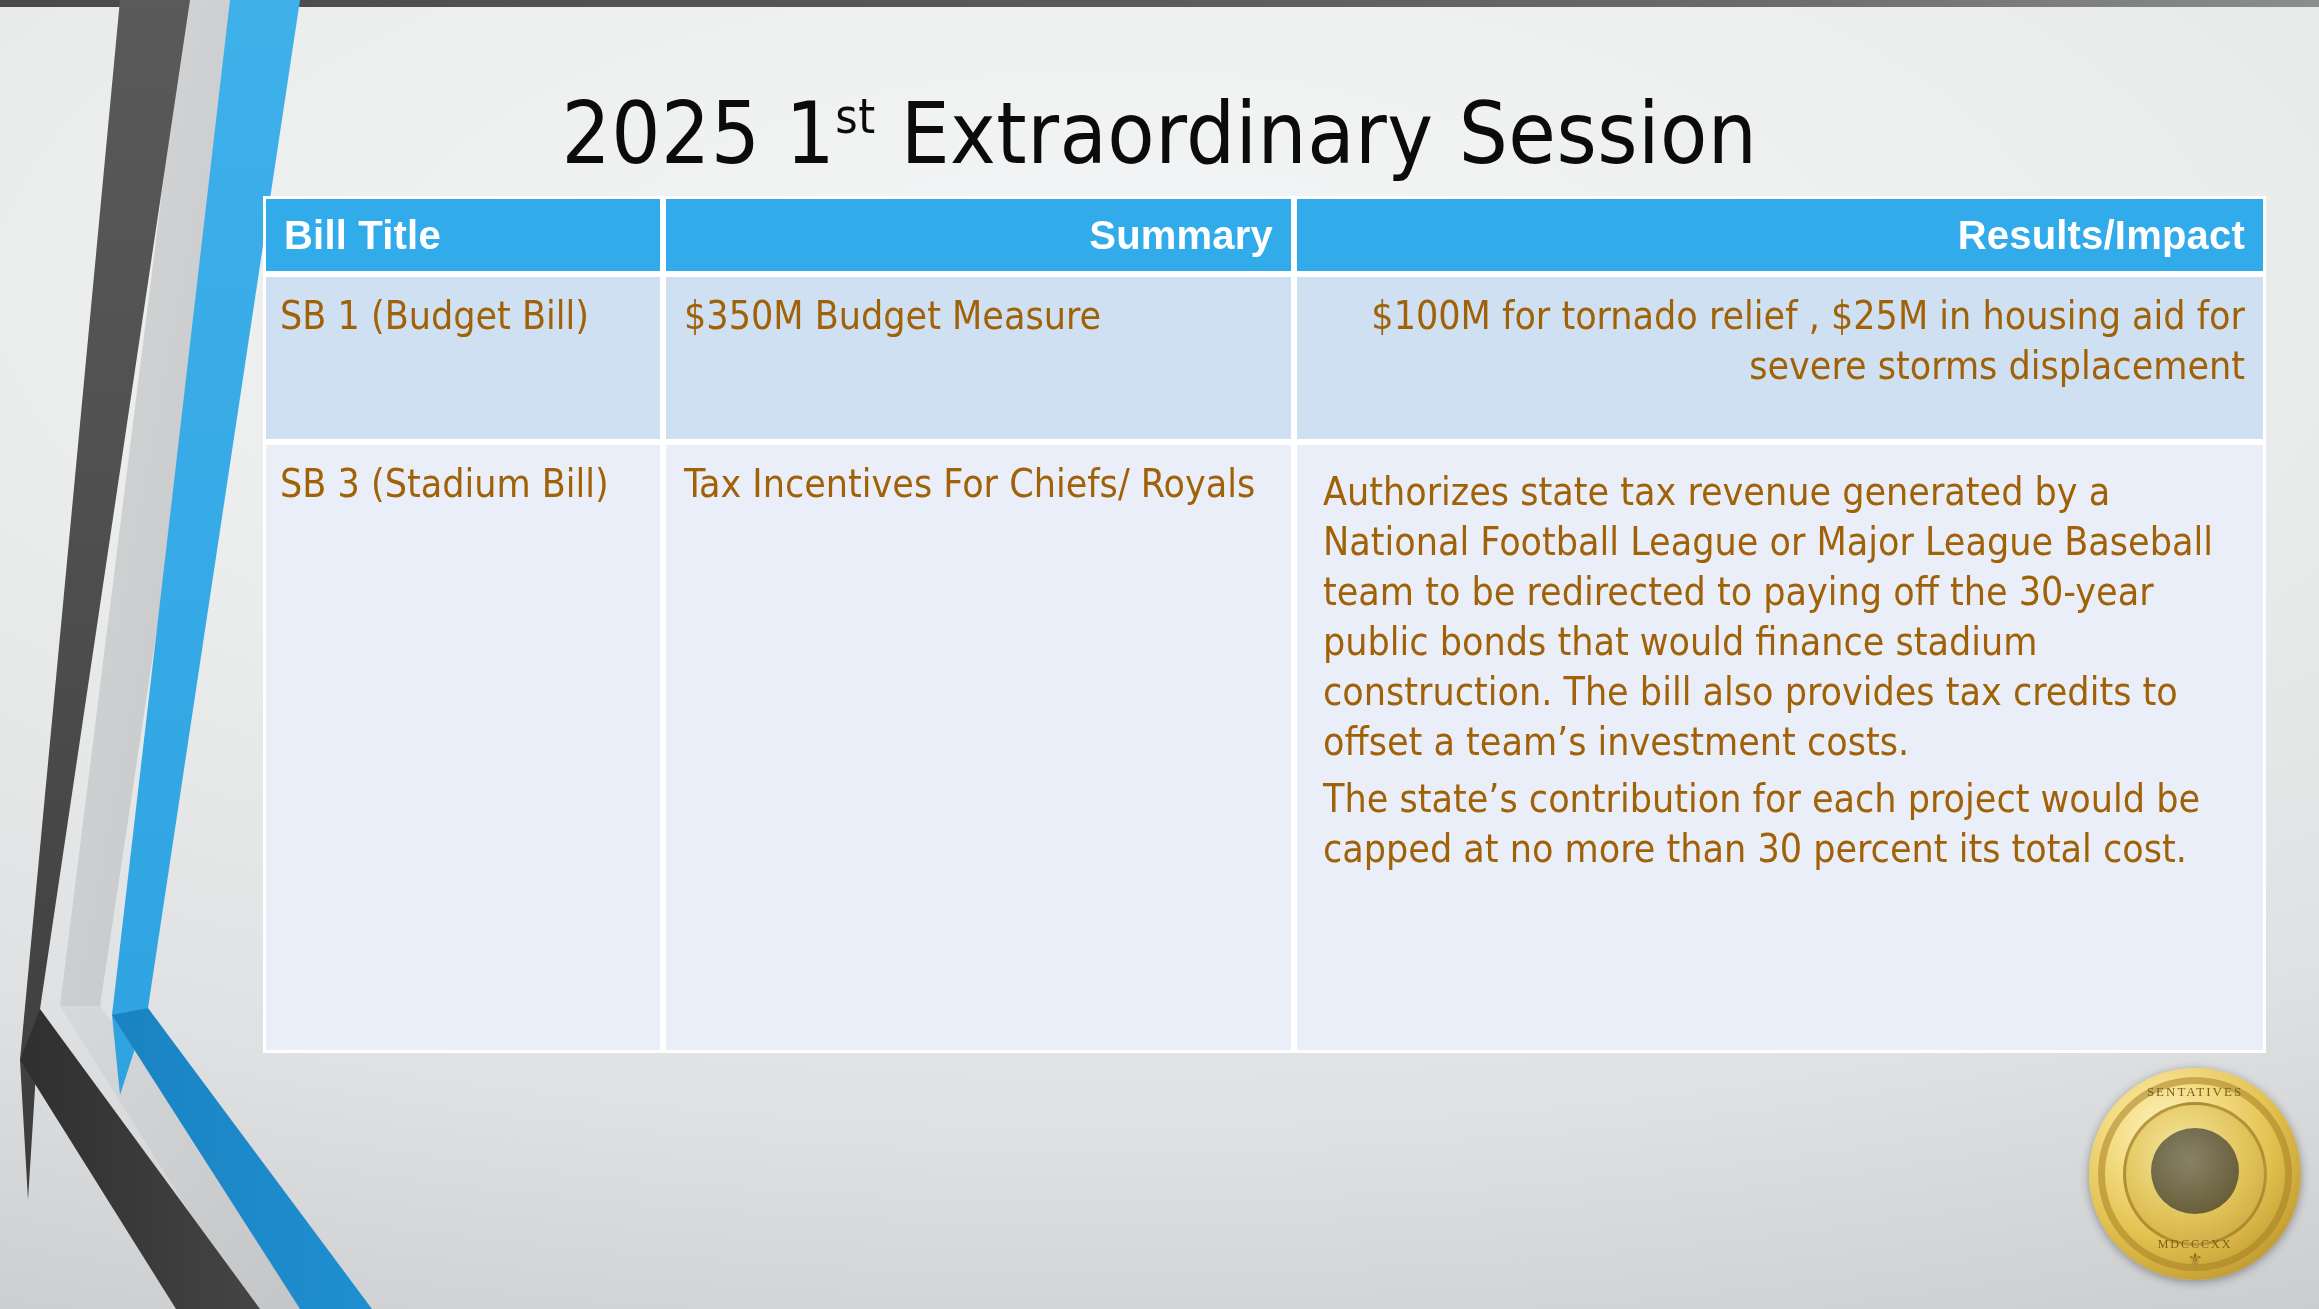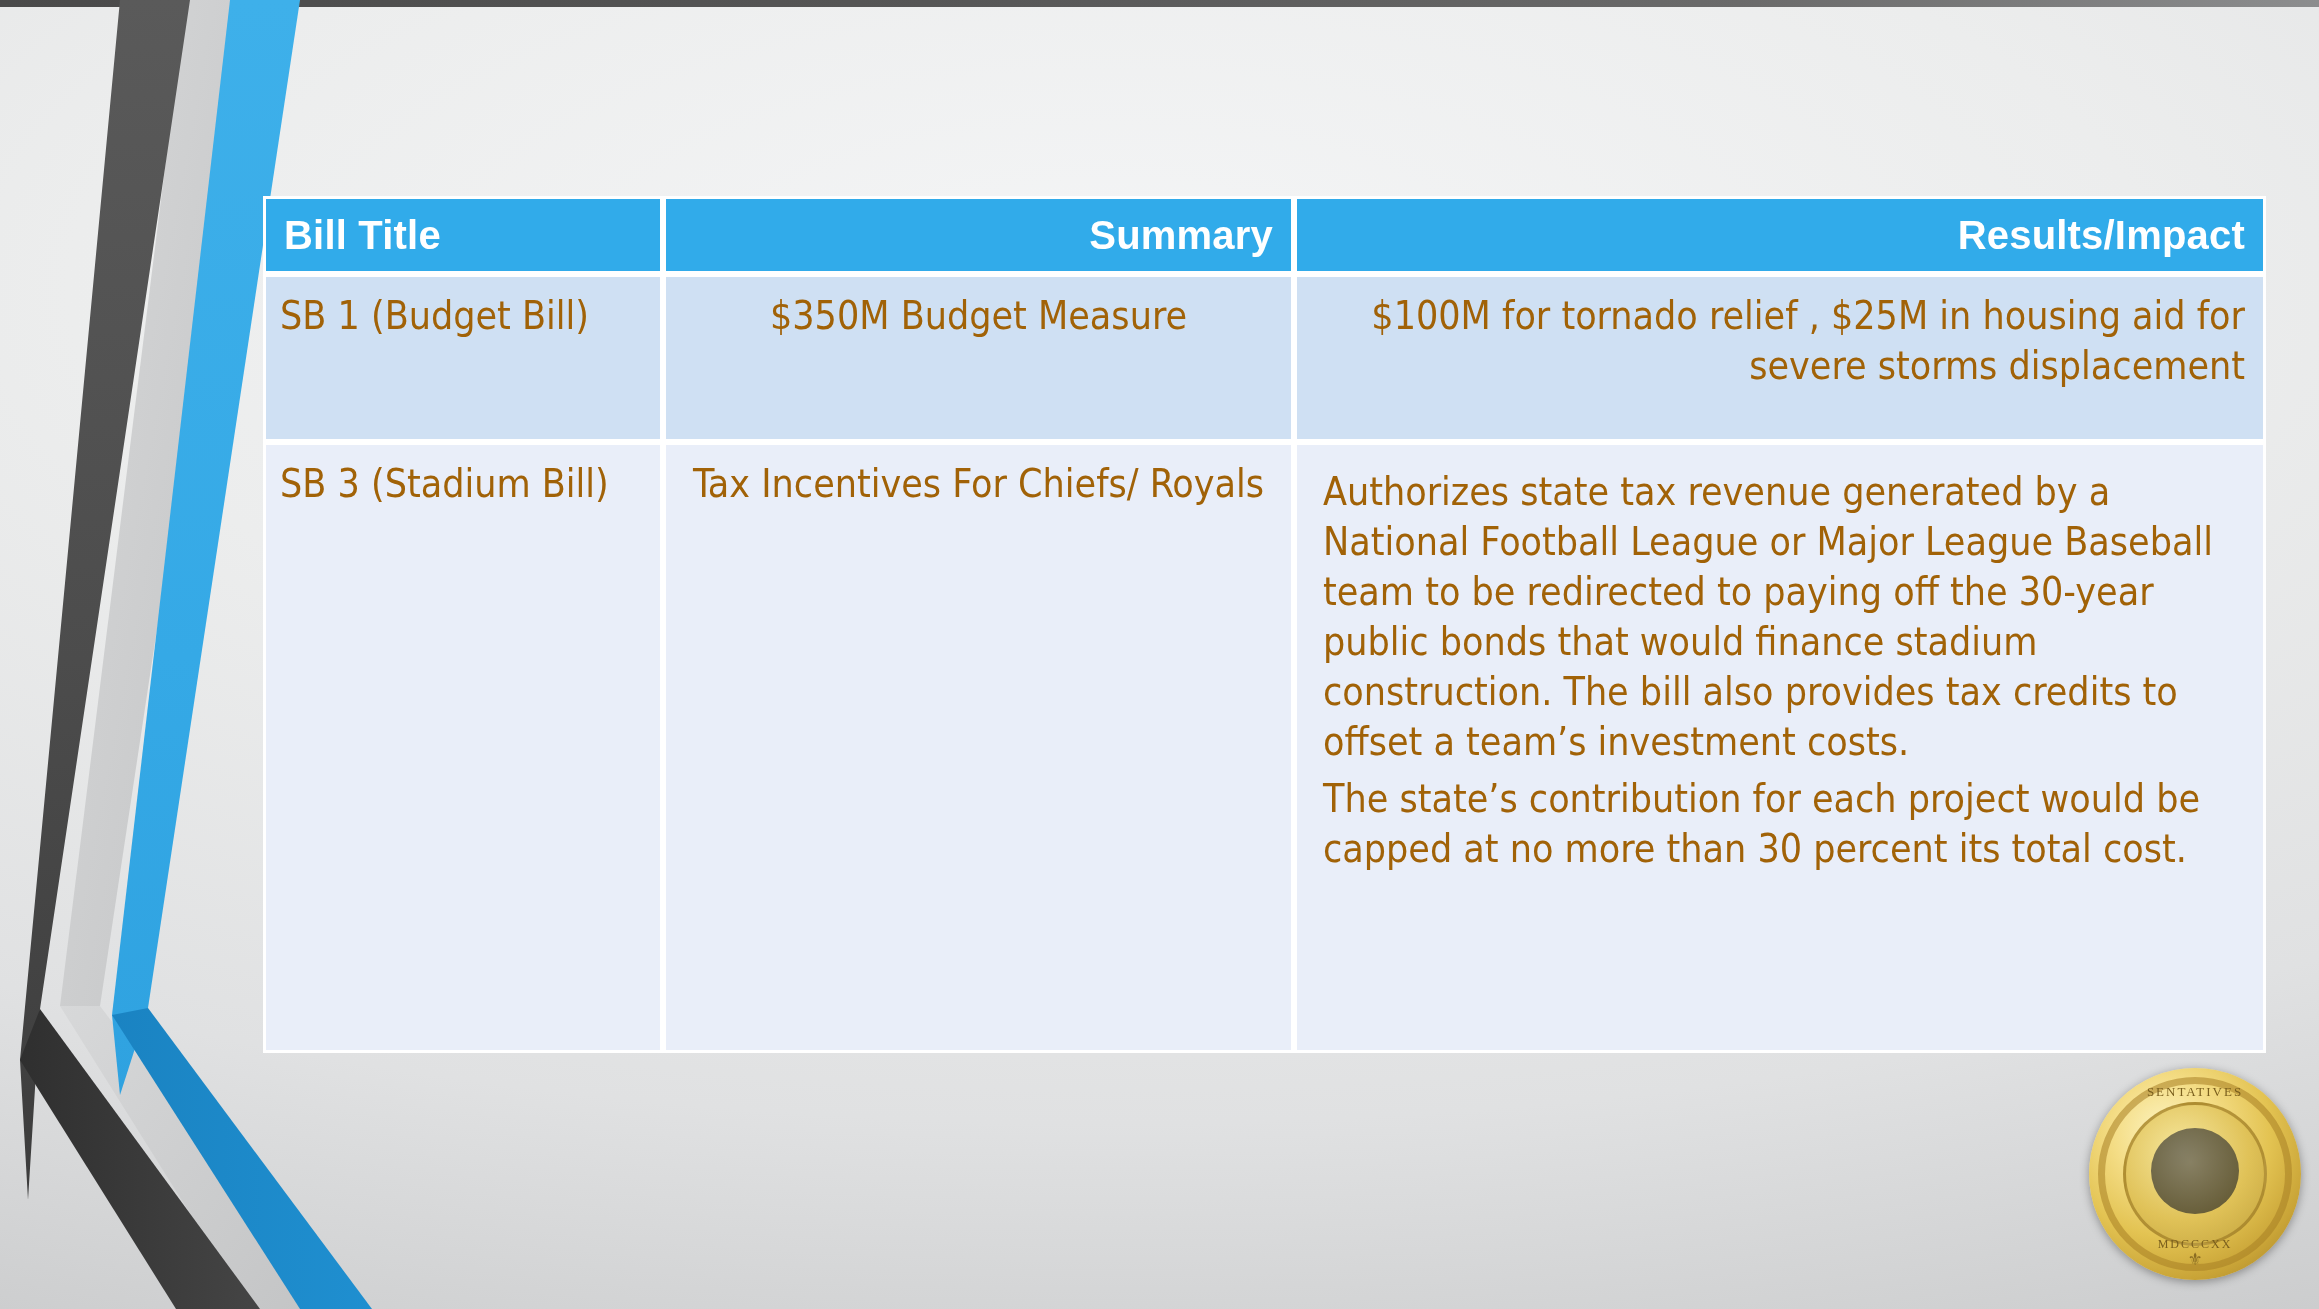--- a/index.html
+++ b/index.html
@@ -139,21 +139,21 @@
   th.col-summary { text-align: right; width: 631px; }
   th.col-results { text-align: right; }
   td {
     font-family: "DejaVu Sans Condensed", "Liberation Sans Narrow", "Liberation Sans", sans-serif;
     font-stretch: condensed;
     font-size: 39px;
     line-height: 1.28;
     color: #a16207;
   }
   td.c-bill { text-align: left; width: 400px; padding-left: 14px; }
-  td.c-summary { text-align: center; width: 631px; }
+  td.c-summary { text-align: left; width: 631px; }
   td.c-results { text-align: right; }
   td.c-results.left { text-align: left; }
   tr.band-a td { background: #cfe0f3; }
   tr.band-b td { background: #e9eef9; }
   tr.row-1 td { height: 168px; }
   tr.row-2 td { height: 611px; }
   tr.row-3 td { height: 196px; }
   .para { margin: 8px; }
 </style>
 </head>
@@ -203,20 +203,21 @@
 
   <div id="seal">
     <div class="ring-outer"></div>
     <div class="seal-text-top">SENTATIVES</div>
     <div class="ring-inner"></div>
     <div class="seal-center"></div>
     <div class="seal-text-bottom">MDCCCXX</div>
     <div class="fleur">⚜</div>
   </div>
 
+  <h1 id="title"><span>2025 1</span><span class="sup">st</span><span> Extraordinary Session</span></h1>
 
   <div id="table-wrap">
     <table>
       <thead>
         <tr>
           <th class="col-bill">Bill Title</th>
           <th class="col-summary">Summary</th>
           <th class="col-results">Results/Impact</th>
         </tr>
       </thead>

